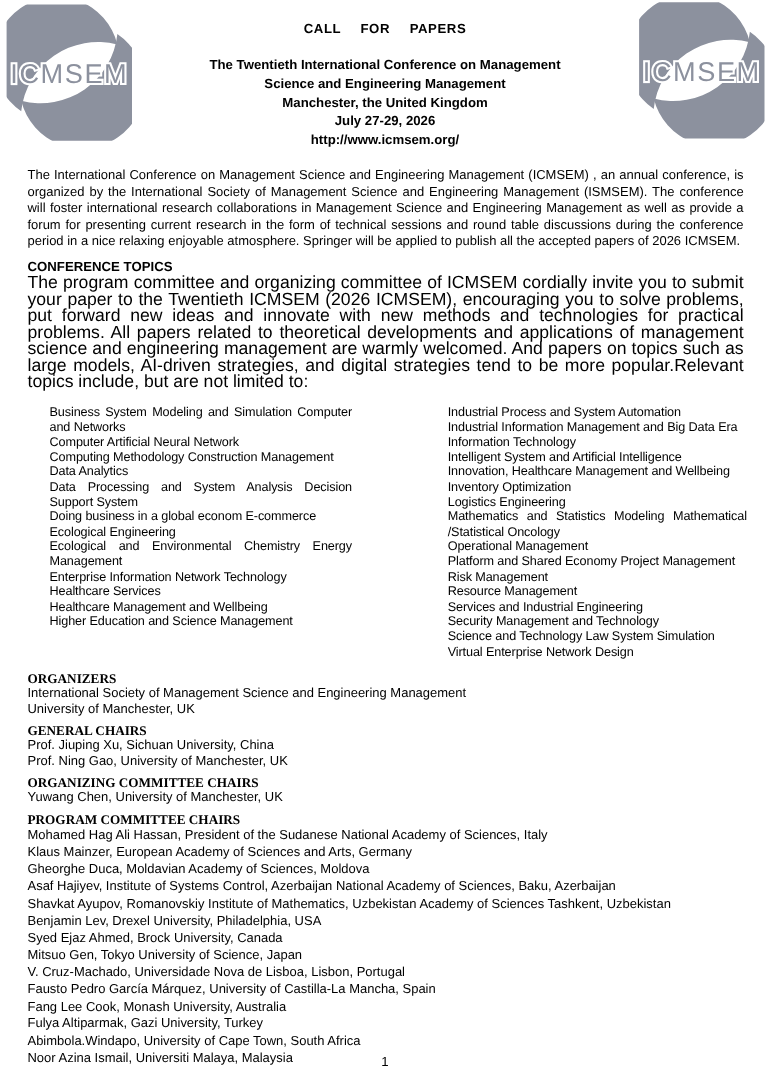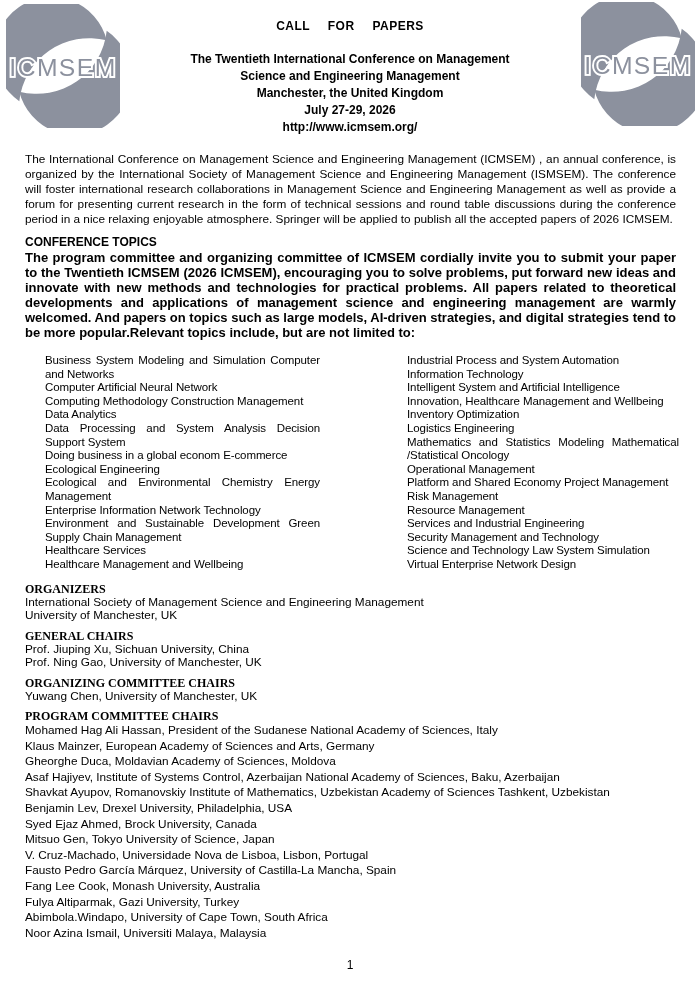--- a/index.html
+++ b/index.html
@@ -7,21 +7,21 @@
         font-family:"Liberation Sans",sans-serif;color:#000;}
   .logo{position:absolute;top:4px;width:114px;height:124px;}
   .logo.left{left:6px;}
   .logo.right{right:5px;top:2px;}
   .header{padding-top:16px;text-align:center;}
   .title{font-size:12px;font-weight:bold;letter-spacing:.5px;word-spacing:14px;line-height:21px;}
   .subtitle{margin-top:14px;font-size:12px;font-weight:bold;line-height:17px;}
   .content{padding:0 24px 0 25px;}
   .para{margin-top:16px;font-size:11.8px;line-height:15px;text-align:justify;}
   .topics-head{margin-top:8px;font-size:12px;font-weight:bold;line-height:15px;}
-  .topics-intro{margin-top:0;font-size:13px;line-height:15px;text-align:justify;font-weight:bold;}
+  .topics-intro{margin-top:0;font-size:16px;line-height:15px;text-align:justify;}
   .topics{display:flex;margin-top:14px;font-size:11.5px;line-height:13.6px;letter-spacing:-0.1px;}
   .col-left{width:295px;margin-right:67px;flex:none;}
   .col-right{width:292px;flex:none;}
   .topic{text-align:justify;margin-left:20px;}
   .org-block{margin-top:8px;}
   .section{margin-top:4px;}
   .sec-heading{font-weight:bold;font-size:12px;line-height:14px;padding-top:2px;font-family:Liberation Serif, serif;}
   .sec-item{font-size:11.8px;line-height:13.5px;}
   .sec-item.lg{line-height:15.6px;}
   .page-number{position:absolute;bottom:18px;left:0;width:100%;text-align:center;font-size:12px;}
@@ -65,26 +65,27 @@
       <div class="col-left">
           <div class="topic">Business System Modeling and Simulation Computer and Networks</div>
           <div class="topic">Computer Artificial Neural Network</div>
           <div class="topic">Computing Methodology Construction Management</div>
           <div class="topic">Data Analytics</div>
           <div class="topic">Data Processing and System Analysis Decision Support System</div>
           <div class="topic">Doing business in a global econom E-commerce</div>
           <div class="topic">Ecological Engineering</div>
           <div class="topic">Ecological and Environmental Chemistry Energy Management</div>
           <div class="topic">Enterprise Information Network Technology</div>
-          <div class="topic">Environment and Sustainable Development Green Supply Chain Management</div>
           <div class="topic">Healthcare Services</div>
           <div class="topic">Healthcare Management and Wellbeing</div>
+          <div class="topic">Higher Education and Science Management</div>
         </div>
       <div class="col-right">
           <div class="topic">Industrial Process and System Automation</div>
+          <div class="topic">Industrial Information Management and Big Data Era</div>
           <div class="topic">Information Technology</div>
           <div class="topic">Intelligent System and Artificial Intelligence</div>
           <div class="topic">Innovation, Healthcare Management and Wellbeing</div>
           <div class="topic">Inventory Optimization</div>
           <div class="topic">Logistics Engineering</div>
           <div class="topic">Mathematics and Statistics Modeling Mathematical /Statistical Oncology</div>
           <div class="topic">Operational Management</div>
           <div class="topic">Platform and Shared Economy Project Management</div>
           <div class="topic">Risk Management</div>
           <div class="topic">Resource Management</div>

